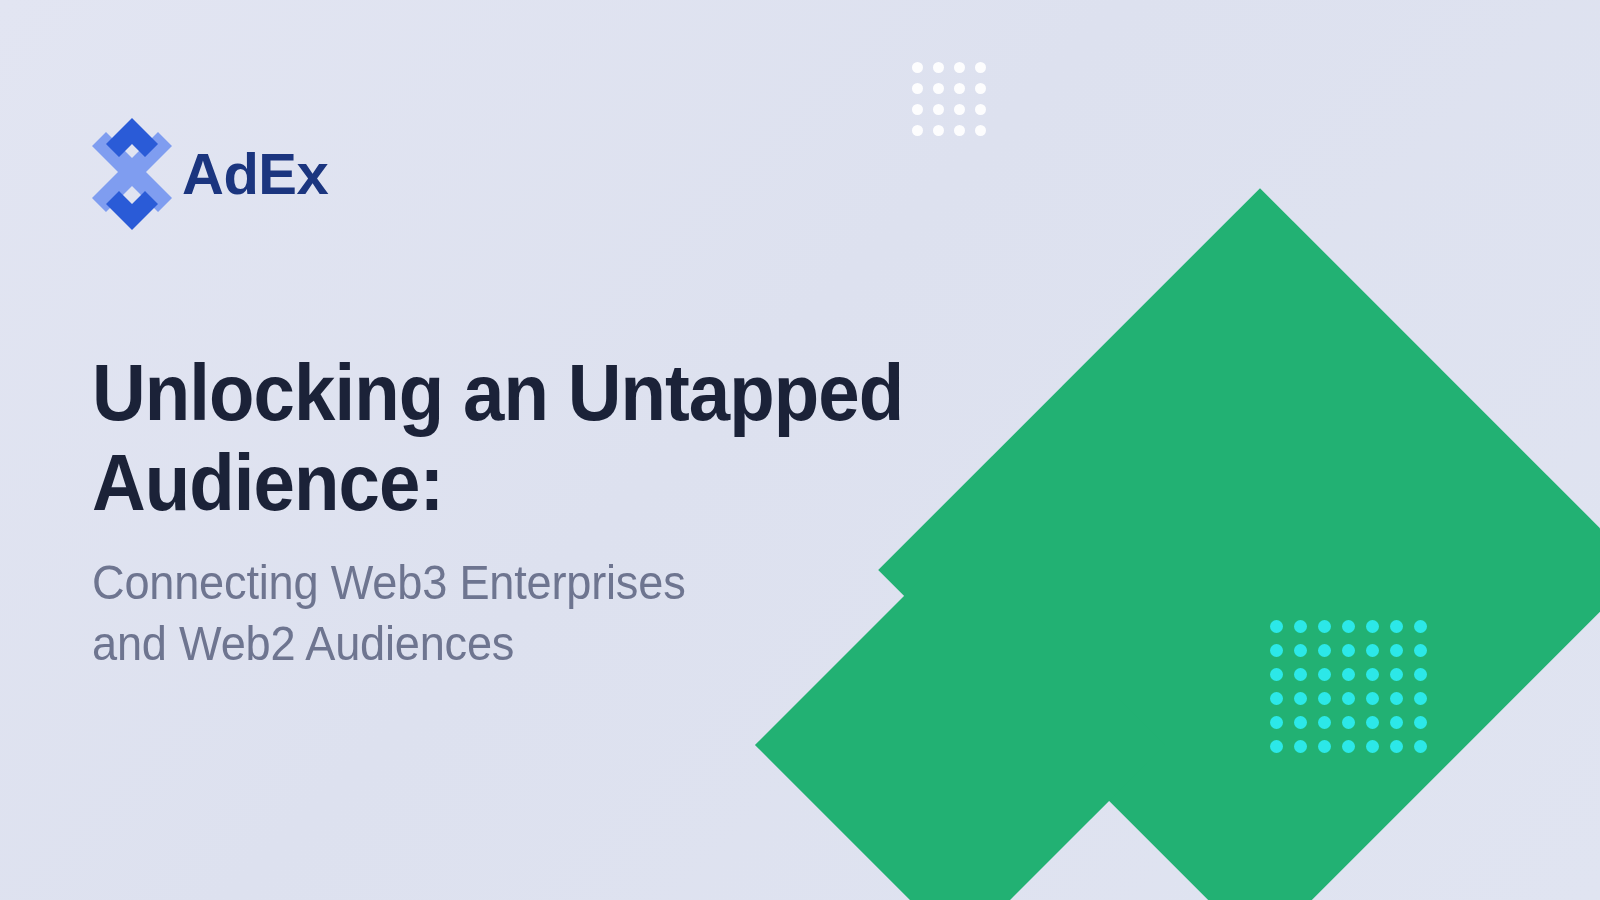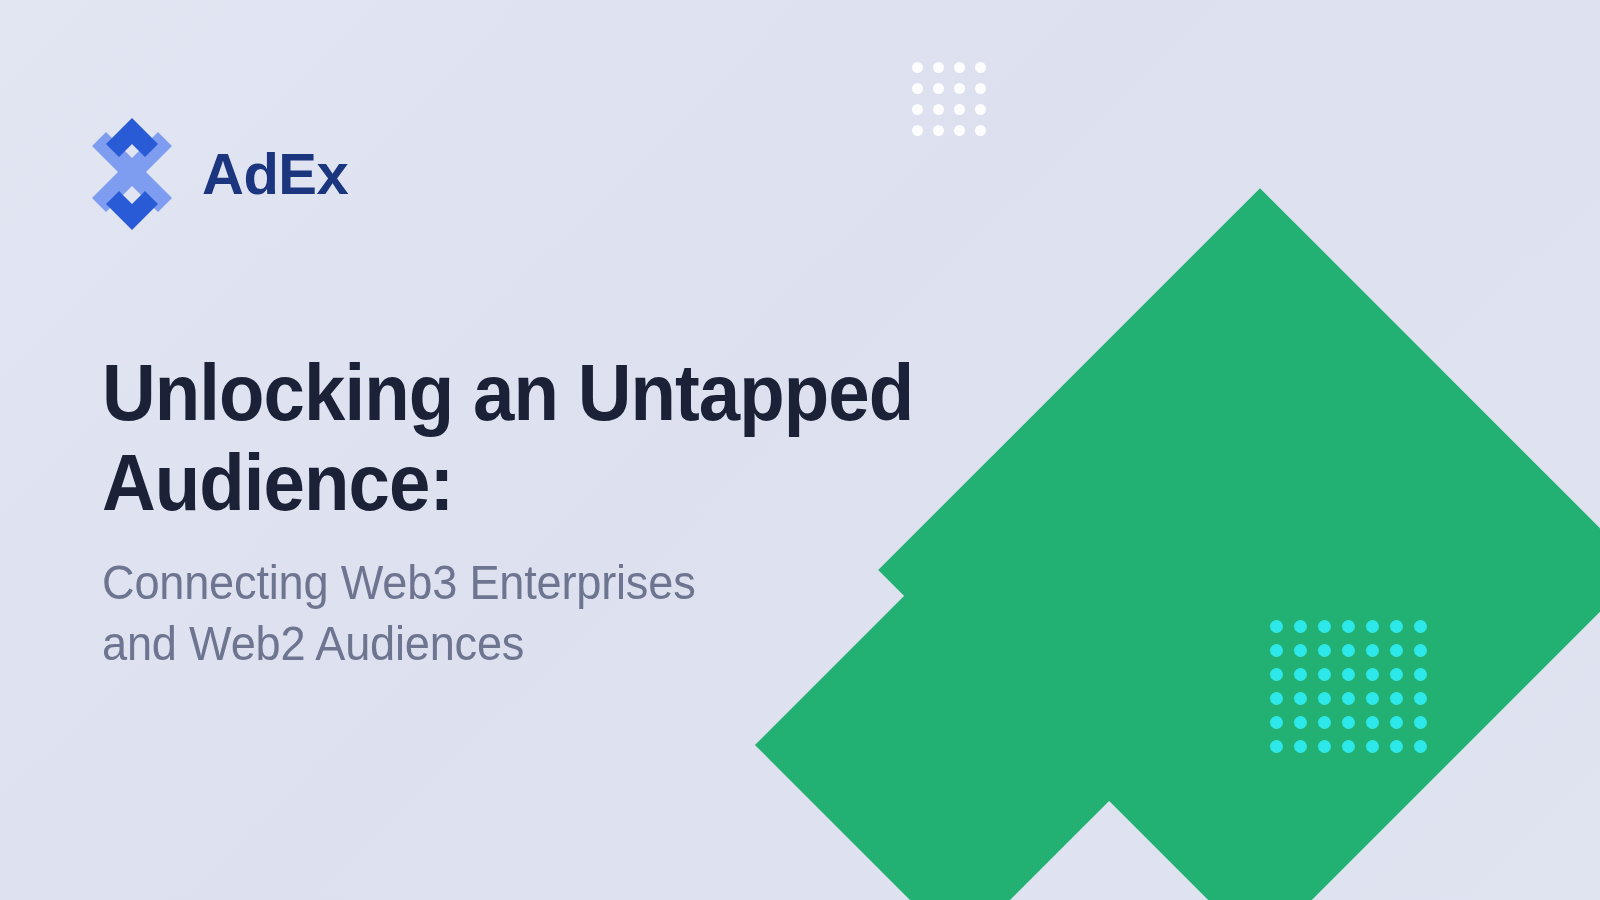--- a/index.html
+++ b/index.html
@@ -44,36 +44,36 @@
     background: #22b173;
   }
 
   
   #logo-lockup {
     position: absolute;
     left: 92px;
     top: 118px;
     display: flex;
     align-items: center;
-    gap: 30px;
+    gap: 10px;
   }
   #logo-mark { width: 80px; height: 112px; display: block; }
   #logo-wordmark {
     font-family: "Liberation Sans", sans-serif;
     font-size: 58px;
     font-weight: bold;
     letter-spacing: -0.5px;
     color: #1b357f;
     line-height: 1;
   }
 
   
   #headline-block {
     position: absolute;
-    left: 102px;
+    left: 92px;
     top: 348px;
     width: 900px;
   }
   #headline {
     margin: 0;
     font-family: "Liberation Sans Narrow", "Liberation Sans", sans-serif;
     font-size: 80px;
     font-weight: bold;
     line-height: 1.12;
     letter-spacing: -1px;

